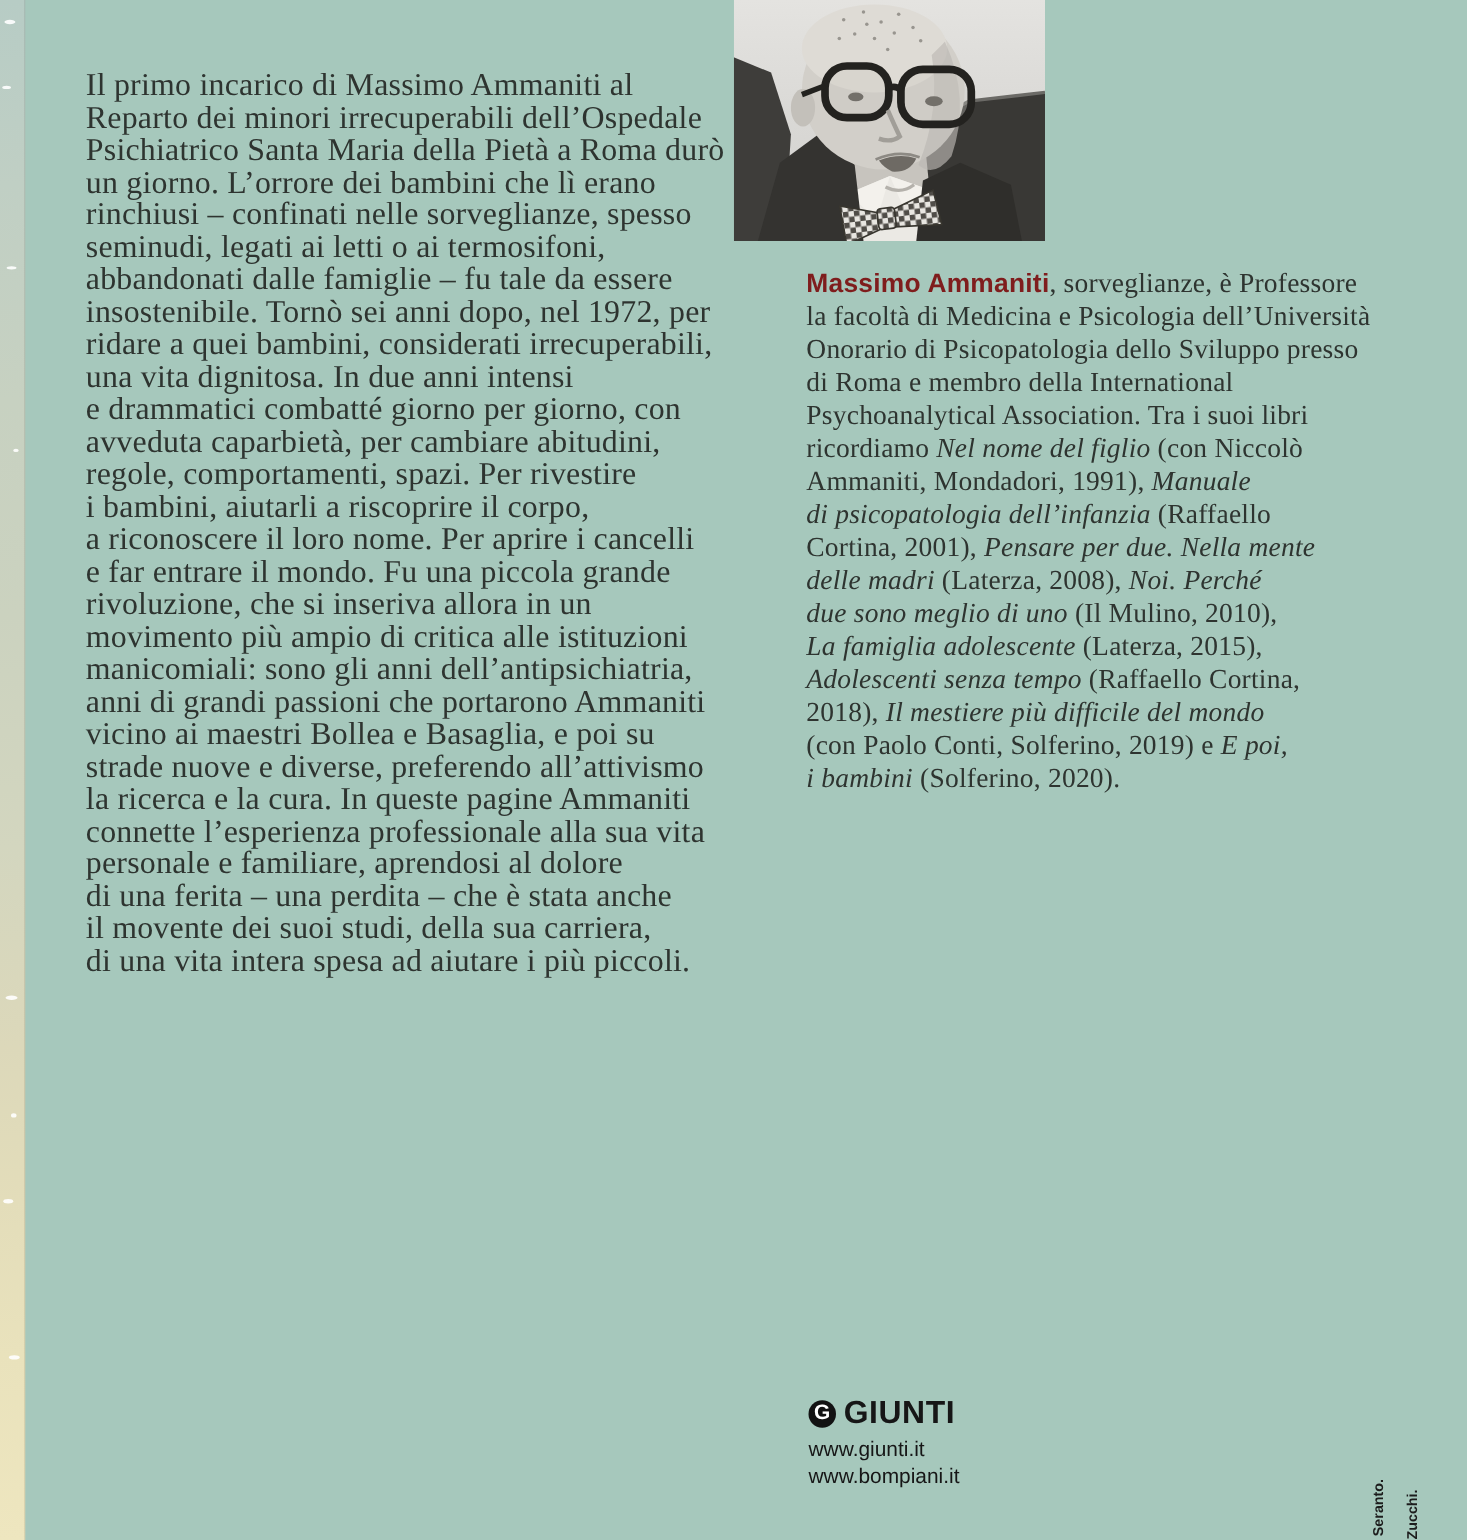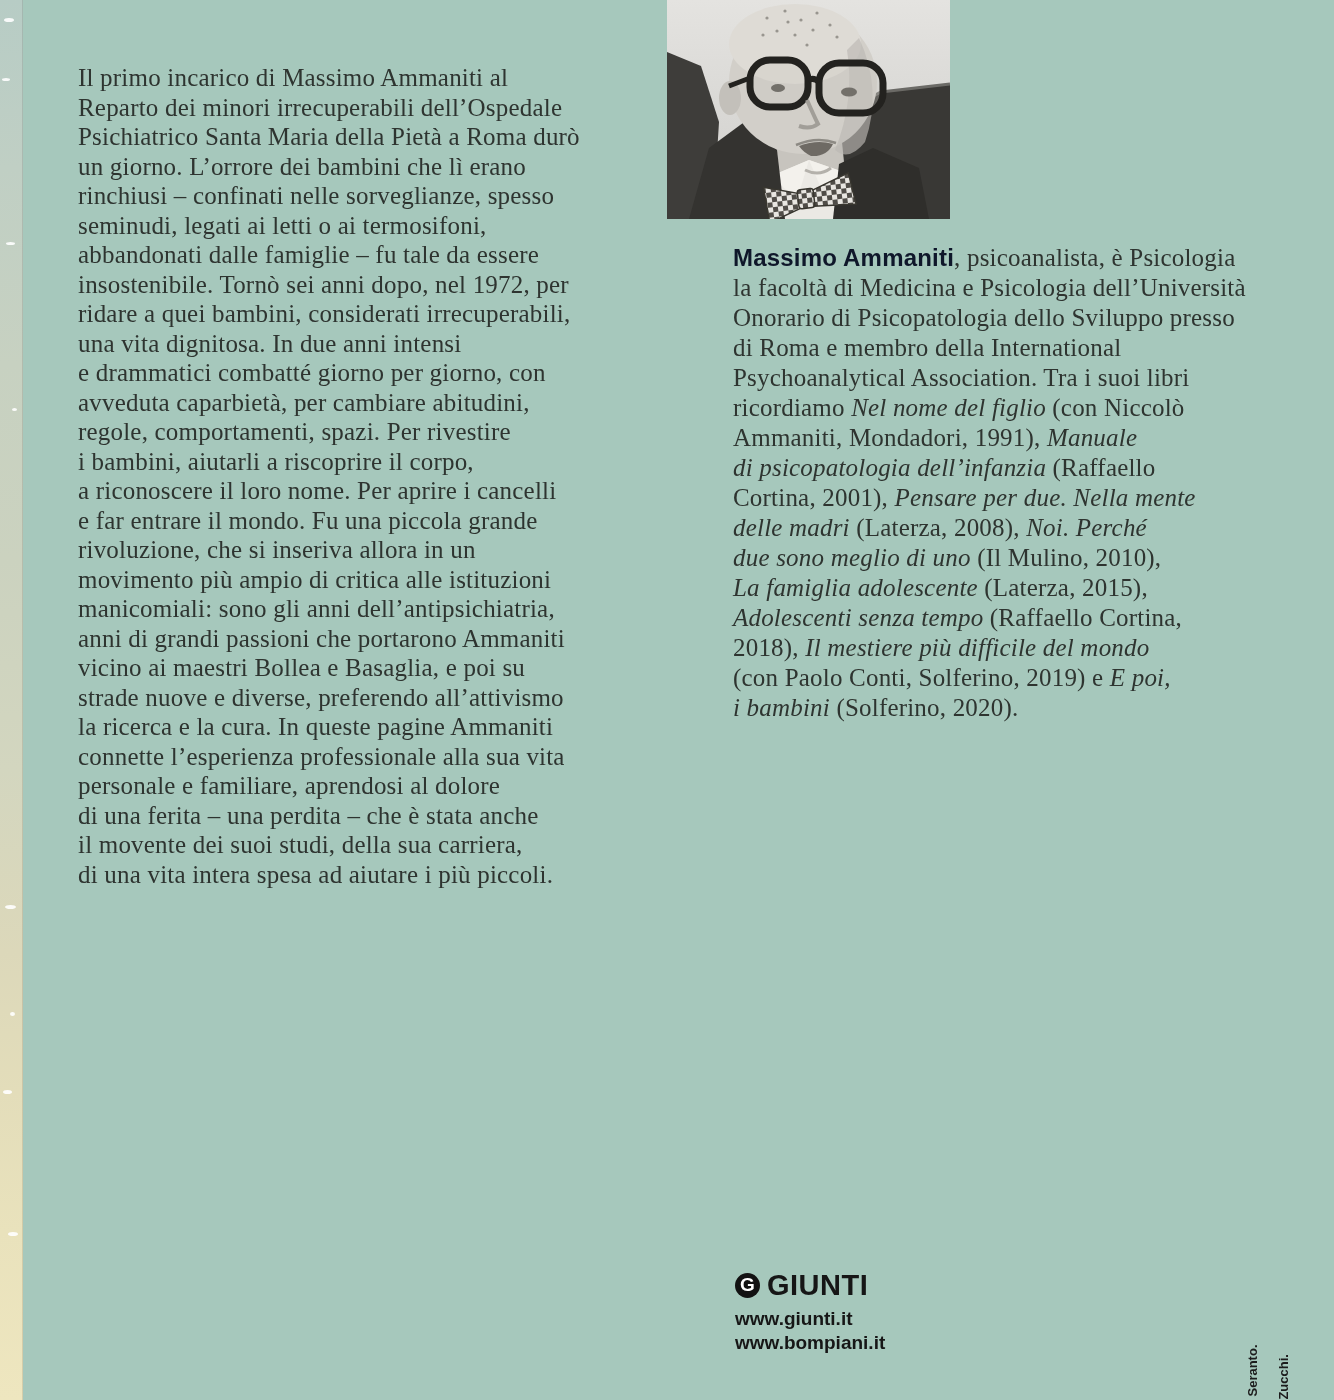--- a/index.html
+++ b/index.html
@@ -30,21 +30,21 @@
     position: absolute;
     background: rgba(255,255,255,0.9);
     border-radius: 50%;
     filter: blur(0.7px);
   }
 
   
   .synopsis {
     position: absolute;
     left: 78px; top: 63px;
-    font-size: 25px;
+    font-size: 29px;
     line-height: 29.5px;
     letter-spacing: 0.2px;
     white-space: pre;
   }
 
   
   .photo {
     position: absolute;
     left: 667px; top: 0;
     width: 283px; height: 219px;
@@ -59,21 +59,21 @@
     font-size: 25px;
     line-height: 30px;
     letter-spacing: 0.2px;
   }
   .bio .bio-line { white-space: nowrap; }
   .bio .seg-i { font-style: italic; margin-top: 32px; }
   .bio .seg-b {
     font-family: "Liberation Sans", sans-serif;
     font-weight: 700;
     font-size: 24px;
-    color: #0f172a;
+    color: #7f1d1d;
   }
 
   
   .footer {
     position: absolute;
     left: 735px; top: 1272px;
     font-family: "Liberation Sans", sans-serif;
     color: var(--footer-text);
   }
   .logo-row { display: flex; align-items: center; gap: 7px; height: 26px; }
@@ -84,21 +84,21 @@
     color: #ffffff;
     display: flex; align-items: center; justify-content: center;
     font-weight: 700; font-size: 19px;
     font-family: "Liberation Sans", sans-serif;
   }
   .brand {
     font-weight: 700;
     font-size: 29px;
     letter-spacing: 0.5px;
   }
-  .urls { margin-top: 9px; font-weight: 700; font-size: 19px; line-height: 24px; }
+  .urls { margin-top: 9px; font-weight: 400; font-size: 19px; line-height: 24px; }
 
   
   .credits {
     position: absolute;
     right: 42px; bottom: 56px;
     transform: rotate(-90deg);
     transform-origin: bottom right;
     font-family: "Liberation Sans", sans-serif;
     font-weight: 700;
     font-size: 13px;
@@ -214,21 +214,21 @@
 
       <g transform="translate(140,198) rotate(-7)">
         <path d="M-42,-16 L-6,-5 L-6,9 L-40,20 Z" fill="url(#gingham)" stroke="#38362f" stroke-width="1.5"></path>
         <path d="M6,-7 L44,-20 L48,12 L6,9 Z" fill="url(#gingham)" stroke="#38362f" stroke-width="1.5"></path>
         <rect x="-9" y="-9" width="16" height="19" rx="3" fill="url(#gingham)" stroke="#38362f" stroke-width="1.5"></rect>
       </g>
     </svg>
   </div>
 
   <div class="bio">
-      <div class="bio-line"><span class="seg-b">Massimo Ammaniti</span><span class="seg-r">, psicoanalista, è Psicologia</span></div>
+      <div class="bio-line"><span class="seg-b">Massimo Ammaniti</span><span class="seg-r">, sorveglianze, è Professore</span></div>
       <div class="bio-line"><span class="seg-r">la facoltà di Medicina e Psicologia dell’Università</span></div>
       <div class="bio-line"><span class="seg-r">Onorario di Psicopatologia dello Sviluppo presso</span></div>
       <div class="bio-line"><span class="seg-r">di Roma e membro della International</span></div>
       <div class="bio-line"><span class="seg-r">Psychoanalytical Association. Tra i suoi libri</span></div>
       <div class="bio-line"><span class="seg-r">ricordiamo </span><span class="seg-i">Nel nome del figlio</span><span class="seg-r"> (con Niccolò</span></div>
       <div class="bio-line"><span class="seg-r">Ammaniti, Mondadori, 1991), </span><span class="seg-i">Manuale</span></div>
       <div class="bio-line"><span class="seg-i">di psicopatologia dell’infanzia</span><span class="seg-r"> (Raffaello</span></div>
       <div class="bio-line"><span class="seg-r">Cortina, 2001), </span><span class="seg-i">Pensare per due. Nella mente</span></div>
       <div class="bio-line"><span class="seg-i">delle madri</span><span class="seg-r"> (Laterza, 2008), </span><span class="seg-i">Noi. Perché</span></div>
       <div class="bio-line"><span class="seg-i">due sono meglio di uno</span><span class="seg-r"> (Il Mulino, 2010),</span></div>

